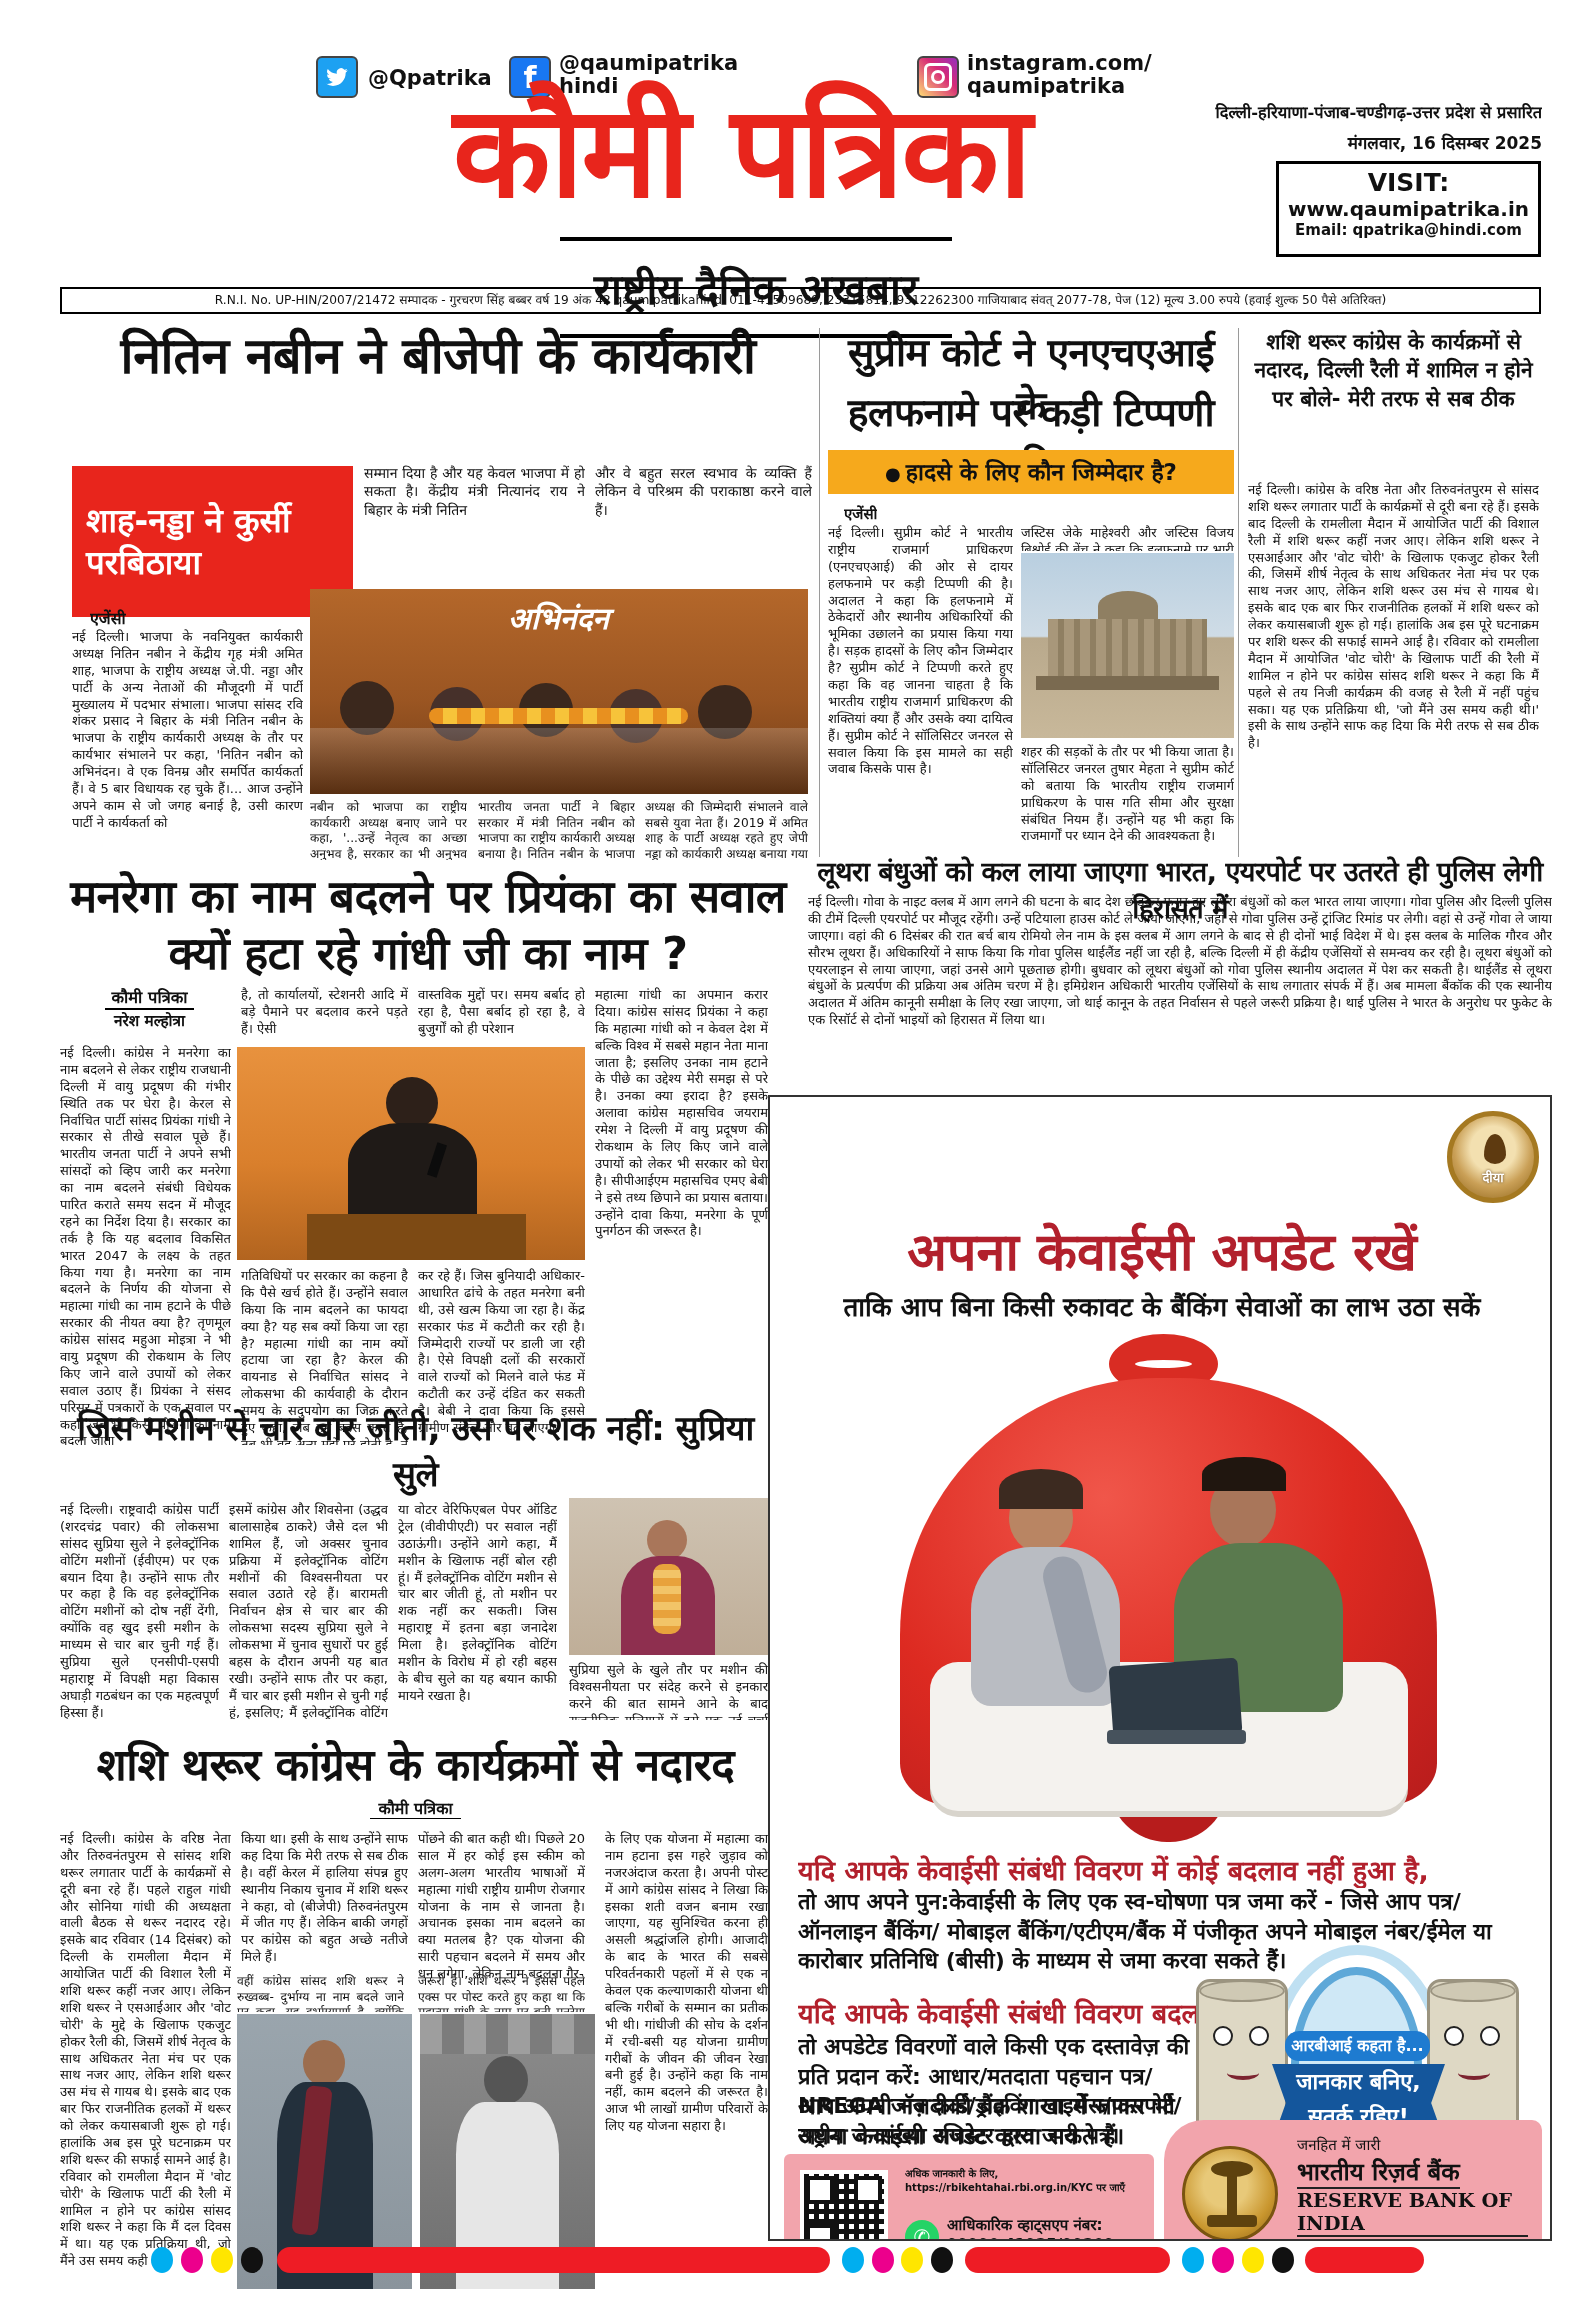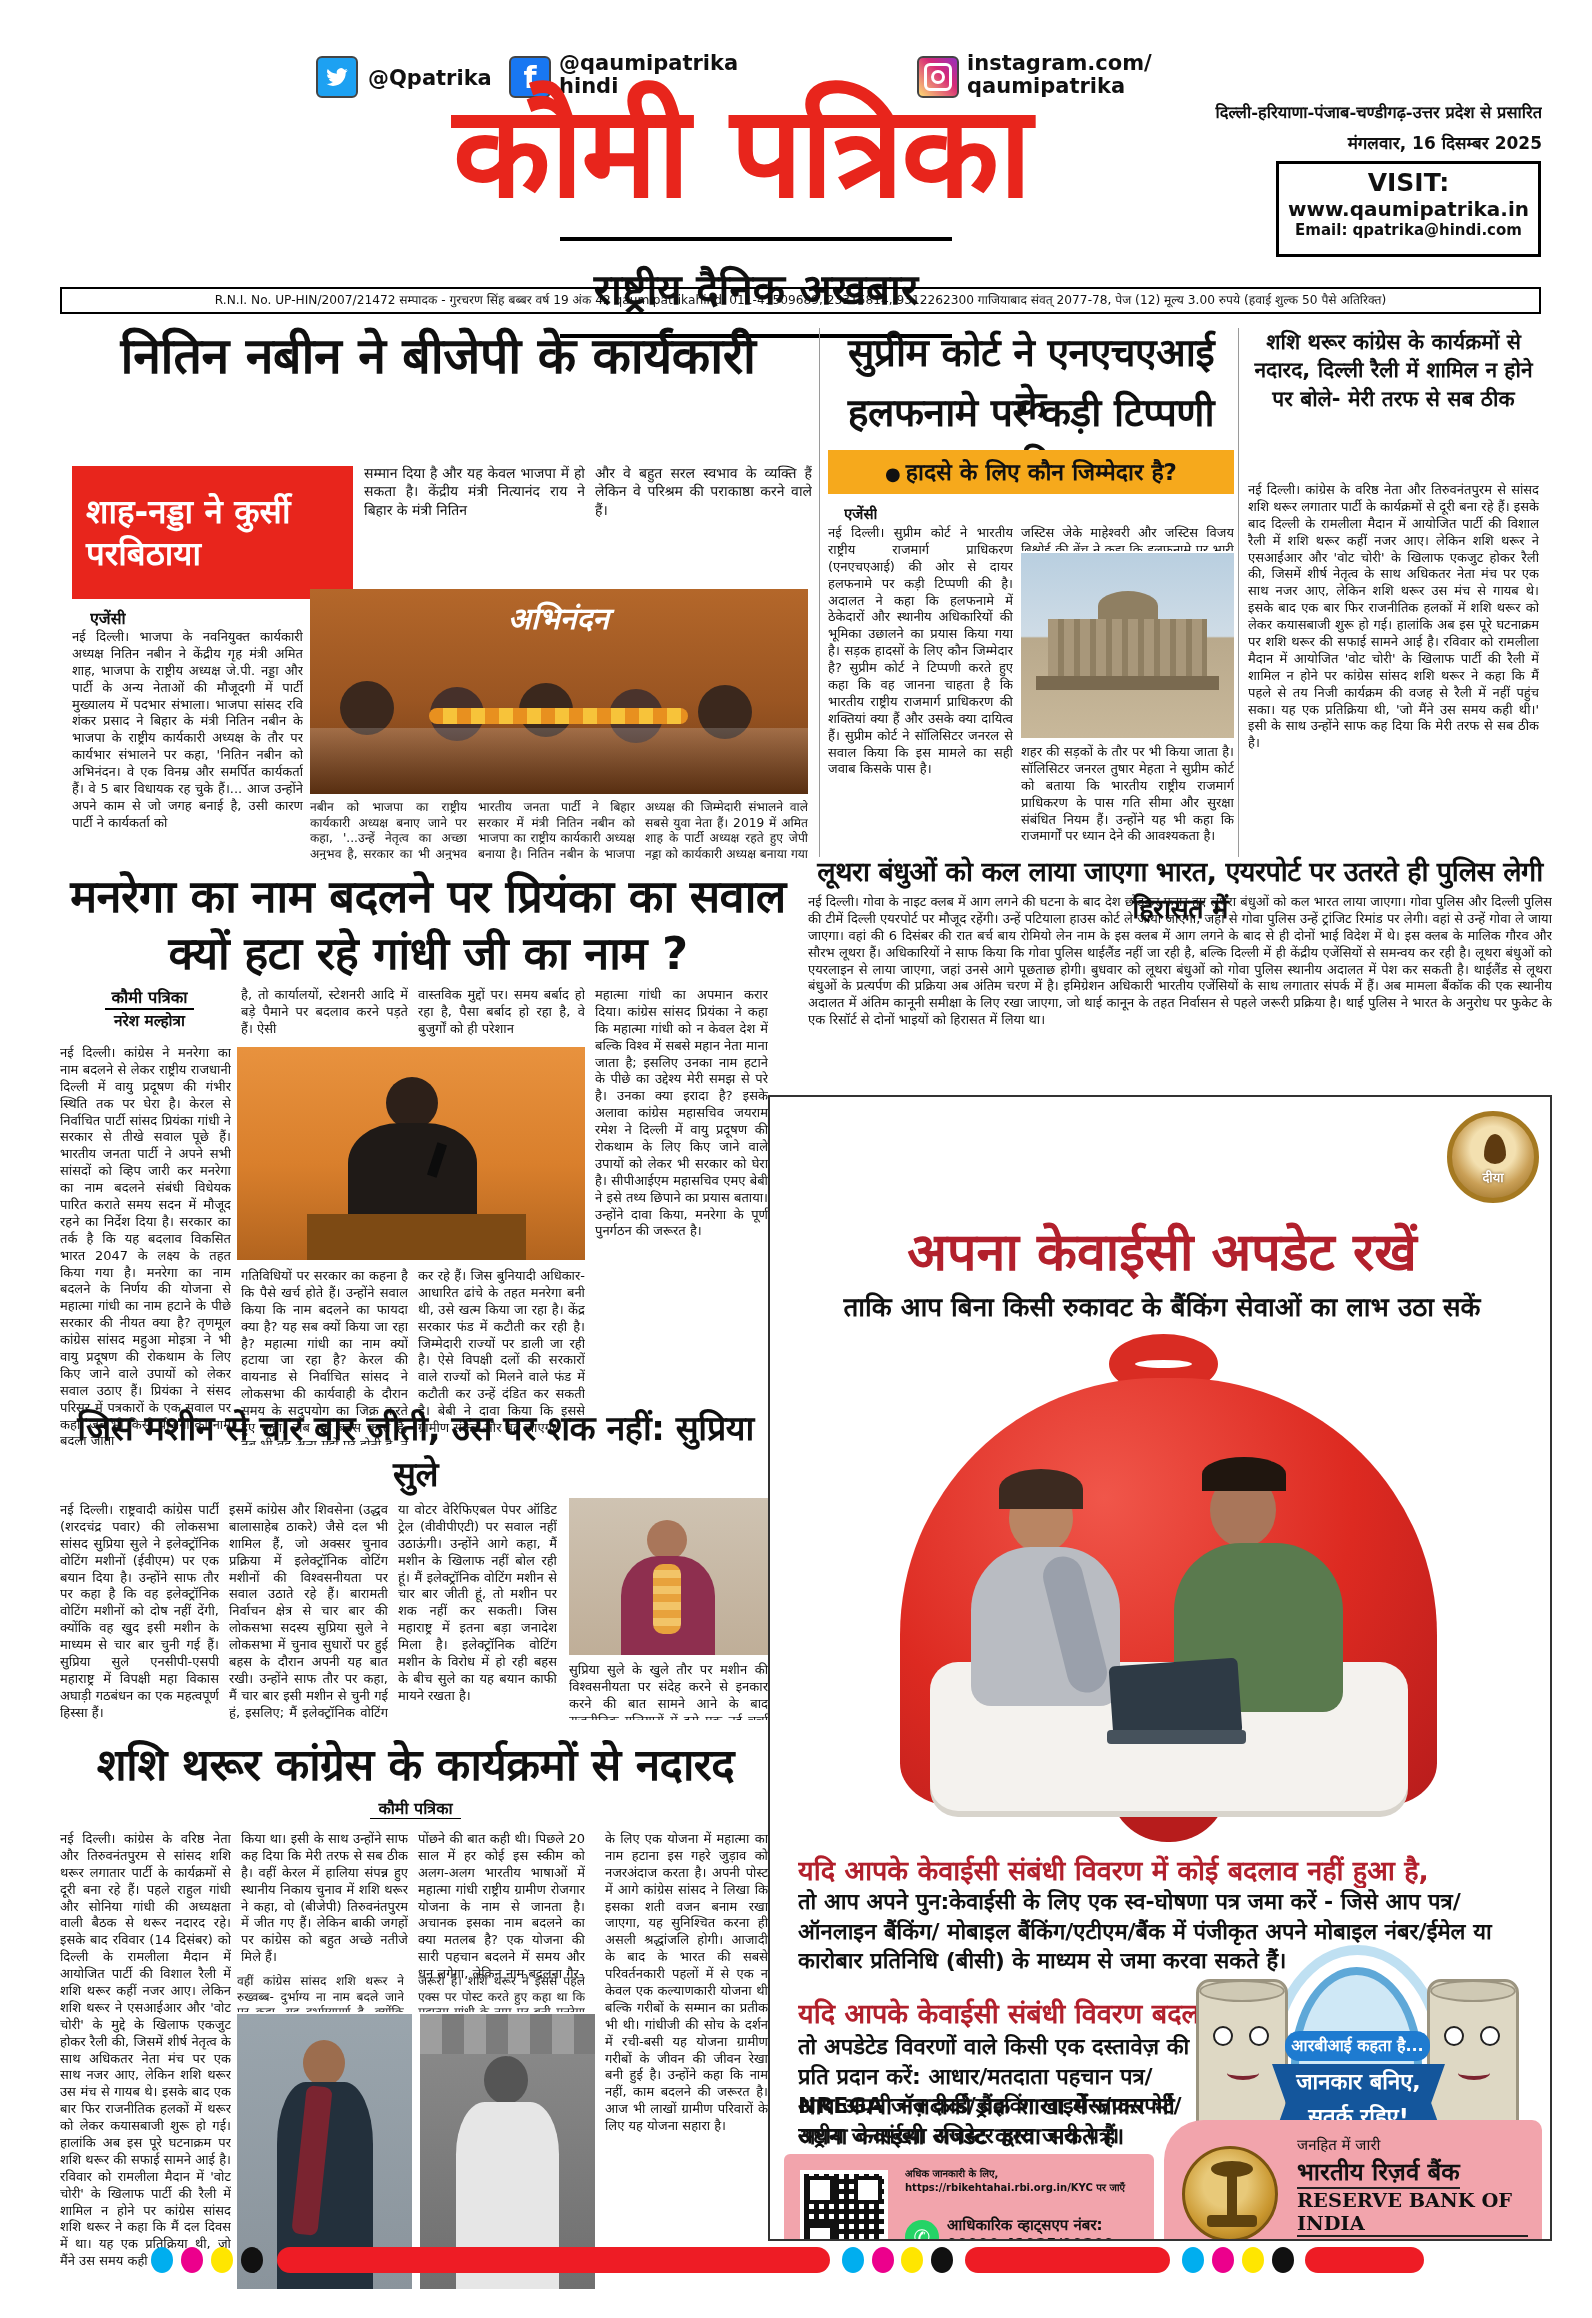--- a/index.html
+++ b/index.html
@@ -63,21 +63,21 @@
   <div class="abs c" style="left:1276px;top:161px;width:265px;height:96px;border:3px solid #000;padding-top:4px;">
     <div class="b" style="font-size:25px;">VISIT:</div>
     <div class="b" style="font-size:20px;">www.qaumipatrika.in</div>
     <div class="b" style="font-size:15px;">Email: qpatrika@hindi.com</div>
   </div>
 
   <div class="abs c" style="left:60px;top:287px;width:1481px;height:27px;border:2px solid #000;font-size:12.2px;line-height:23px;">R.N.I. No. UP-HIN/2007/21472 सम्पादक - गुरचरण सिंह बब्बर  वर्ष 19 अंक 42  qaumipatrikahindi  011-41509689, 23315814, 9312262300  गाजियाबाद संवत् 2077-78, पेज (12) मूल्य 3.00 रुपये (हवाई शुल्क 50 पैसे अतिरिक्त)</div>
 
   <div class="abs hl c" style="left:60px;top:320px;width:756px;font-size:50px;">नितिन नबीन ने बीजेपी के कार्यकारी</div>
 
-  <div class="abs" style="left:72px;top:466px;width:281px;height:133px;background:var(--masthead_red);color:#fff;display:flex;align-items:center;">
+  <div class="abs" style="left:72px;top:466px;width:281px;height:151px;background:var(--masthead_red);color:#fff;display:flex;align-items:center;">
     <div class="b" style="font-size:33px;line-height:1.25;padding:0 14px;">शाह-नड्डा ने कुर्सी परबिठाया</div>
   </div>
   <div class="abs j s14" style="left:364px;top:464px;width:221px;height:123px;">सम्मान दिया है और यह केवल भाजपा में हो सकता है। केंद्रीय मंत्री नित्यानंद राय ने बिहार के मंत्री नितिन</div>
   <div class="abs j s14" style="left:595px;top:464px;width:217px;height:123px;">और वे बहुत सरल स्वभाव के व्यक्ति हैं लेकिन वे परिश्रम की पराकाष्ठा करने वाले हैं।</div>
 
   <div class="abs b" style="left:90px;top:607px;font-size:16px;">एजेंसी</div>
   <div class="abs j s13" style="left:72px;top:629px;width:231px;height:229px;">नई दिल्ली। भाजपा के नवनियुक्त कार्यकारी अध्यक्ष नितिन नबीन ने केंद्रीय गृह मंत्री अमित शाह, भाजपा के राष्ट्रीय अध्यक्ष जे.पी. नड्डा और पार्टी के अन्य नेताओं की मौजूदगी में पार्टी मुख्यालय में पदभार संभाला। भाजपा सांसद रवि शंकर प्रसाद ने बिहार के मंत्री नितिन नबीन के भाजपा के राष्ट्रीय कार्यकारी अध्यक्ष के तौर पर कार्यभार संभालने पर कहा, 'नितिन नबीन को अभिनंदन। वे एक विनम्र और समर्पित कार्यकर्ता हैं। वे 5 बार विधायक रह चुके हैं।... आज उन्होंने अपने काम से जो जगह बनाई है, उसी कारण पार्टी ने कार्यकर्ता को</div>
 
   <div class="abs photo" style="left:310px;top:589px;width:498px;height:205px;background:linear-gradient(180deg,#b4672a 0%,#9a5522 55%,#6f3c17 100%);">
     <div class="abs c" style="left:109px;top:8px;width:279px;color:#fff;font-size:30px;font-style:italic;font-weight:bold;">अभिनंदन</div>

